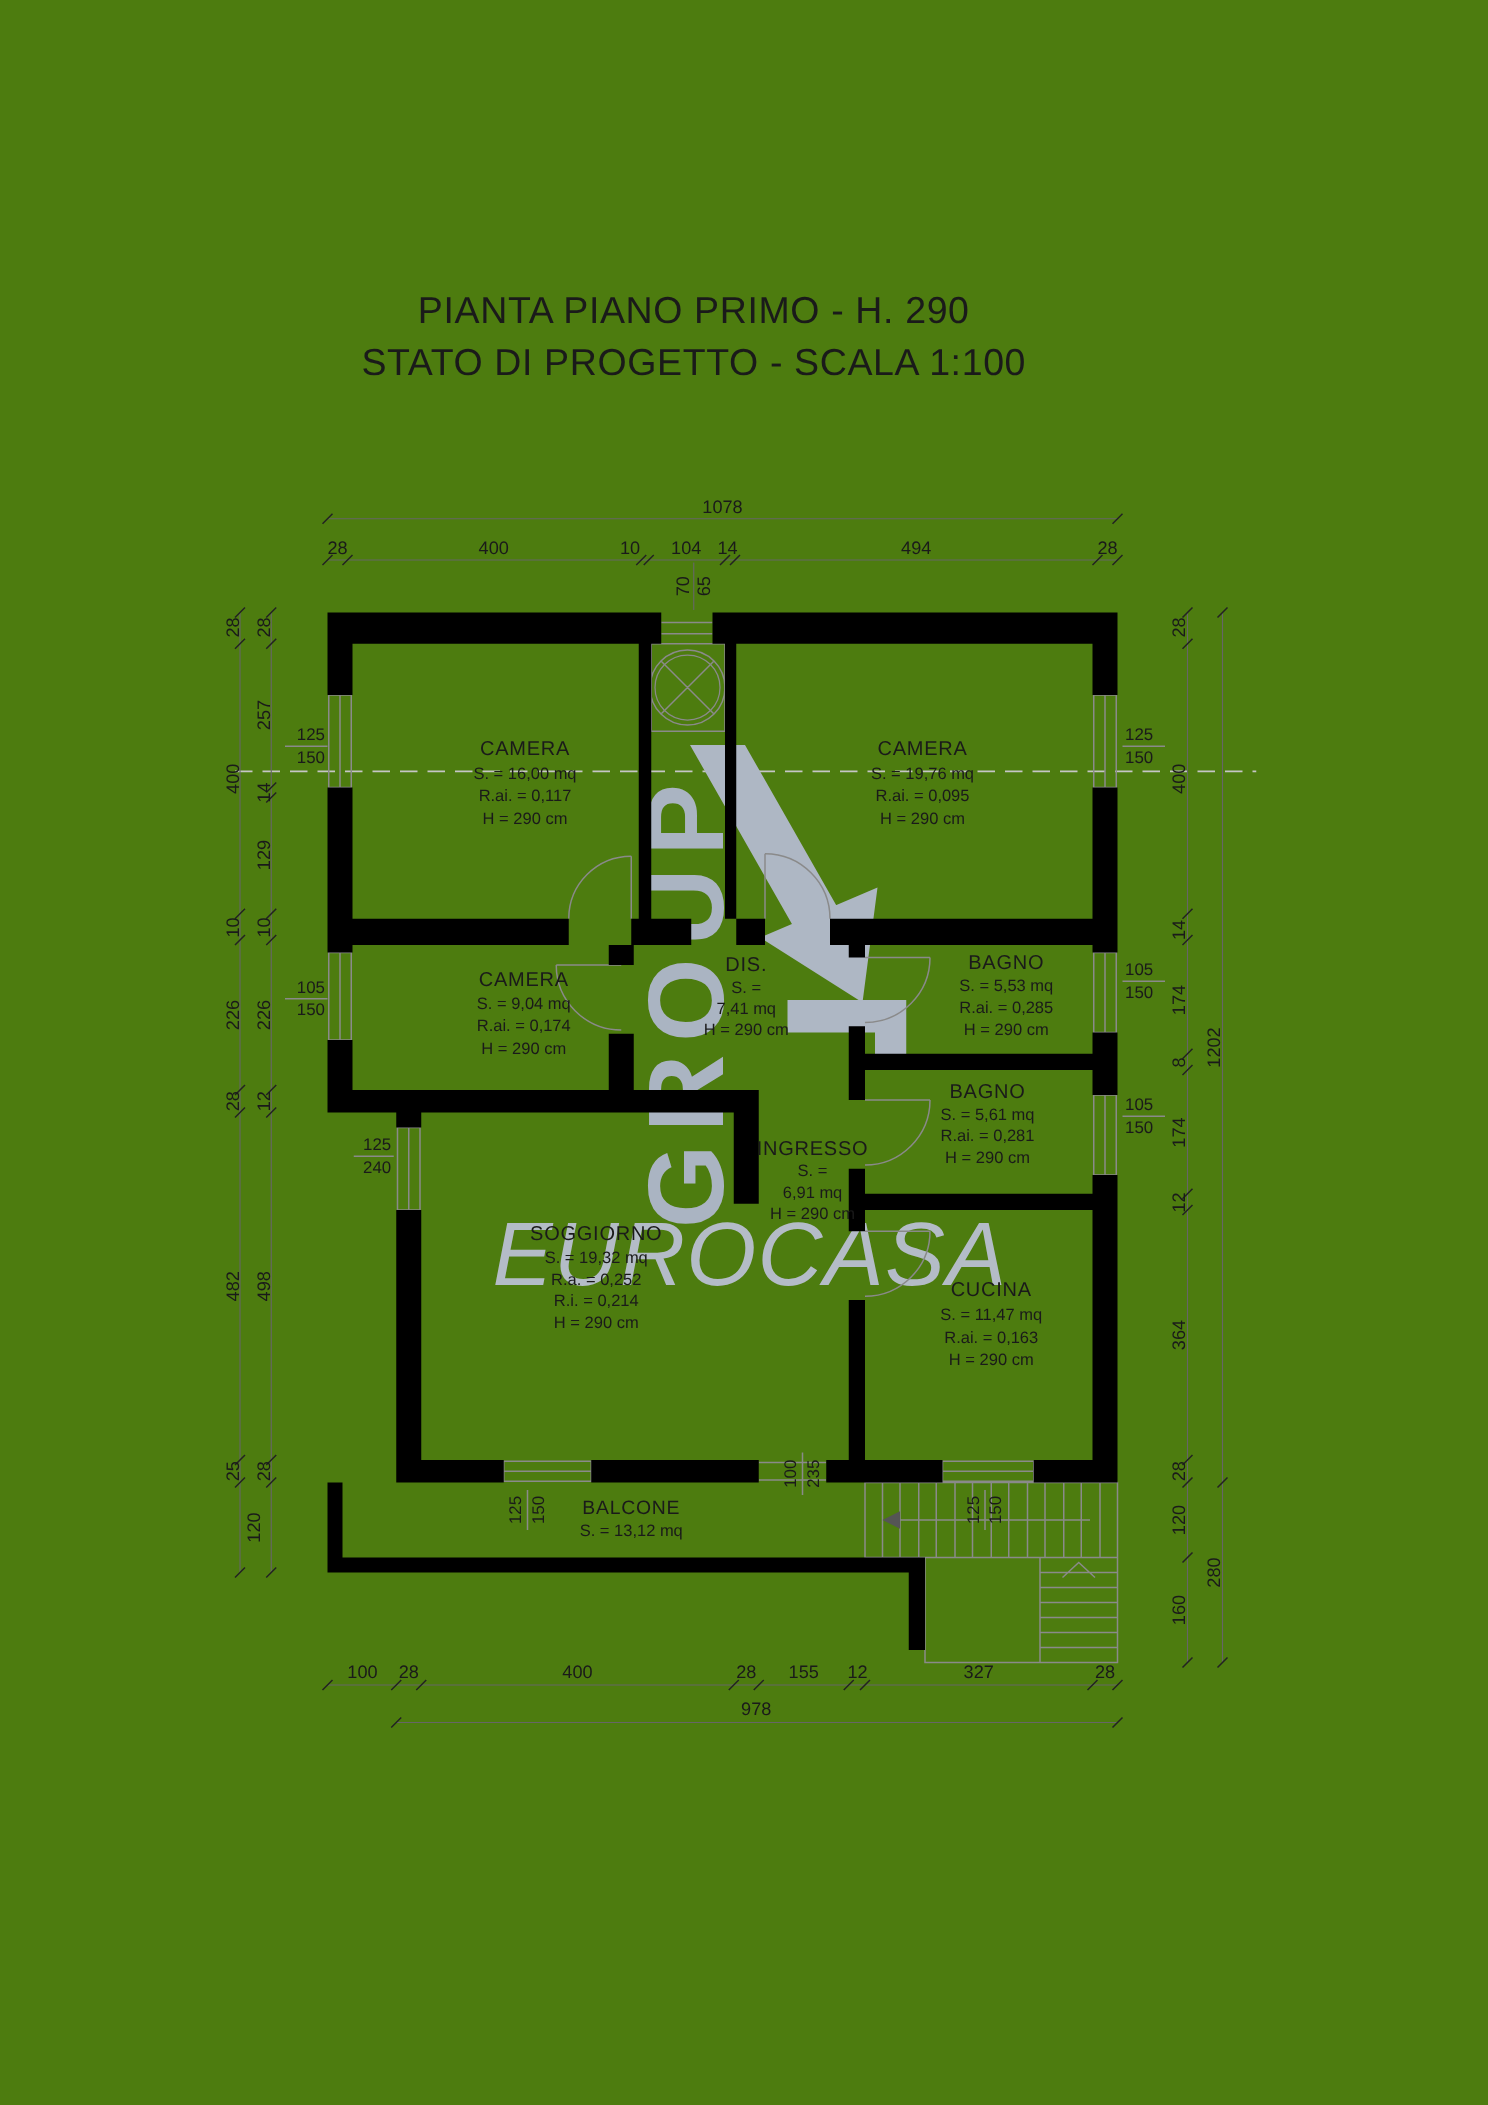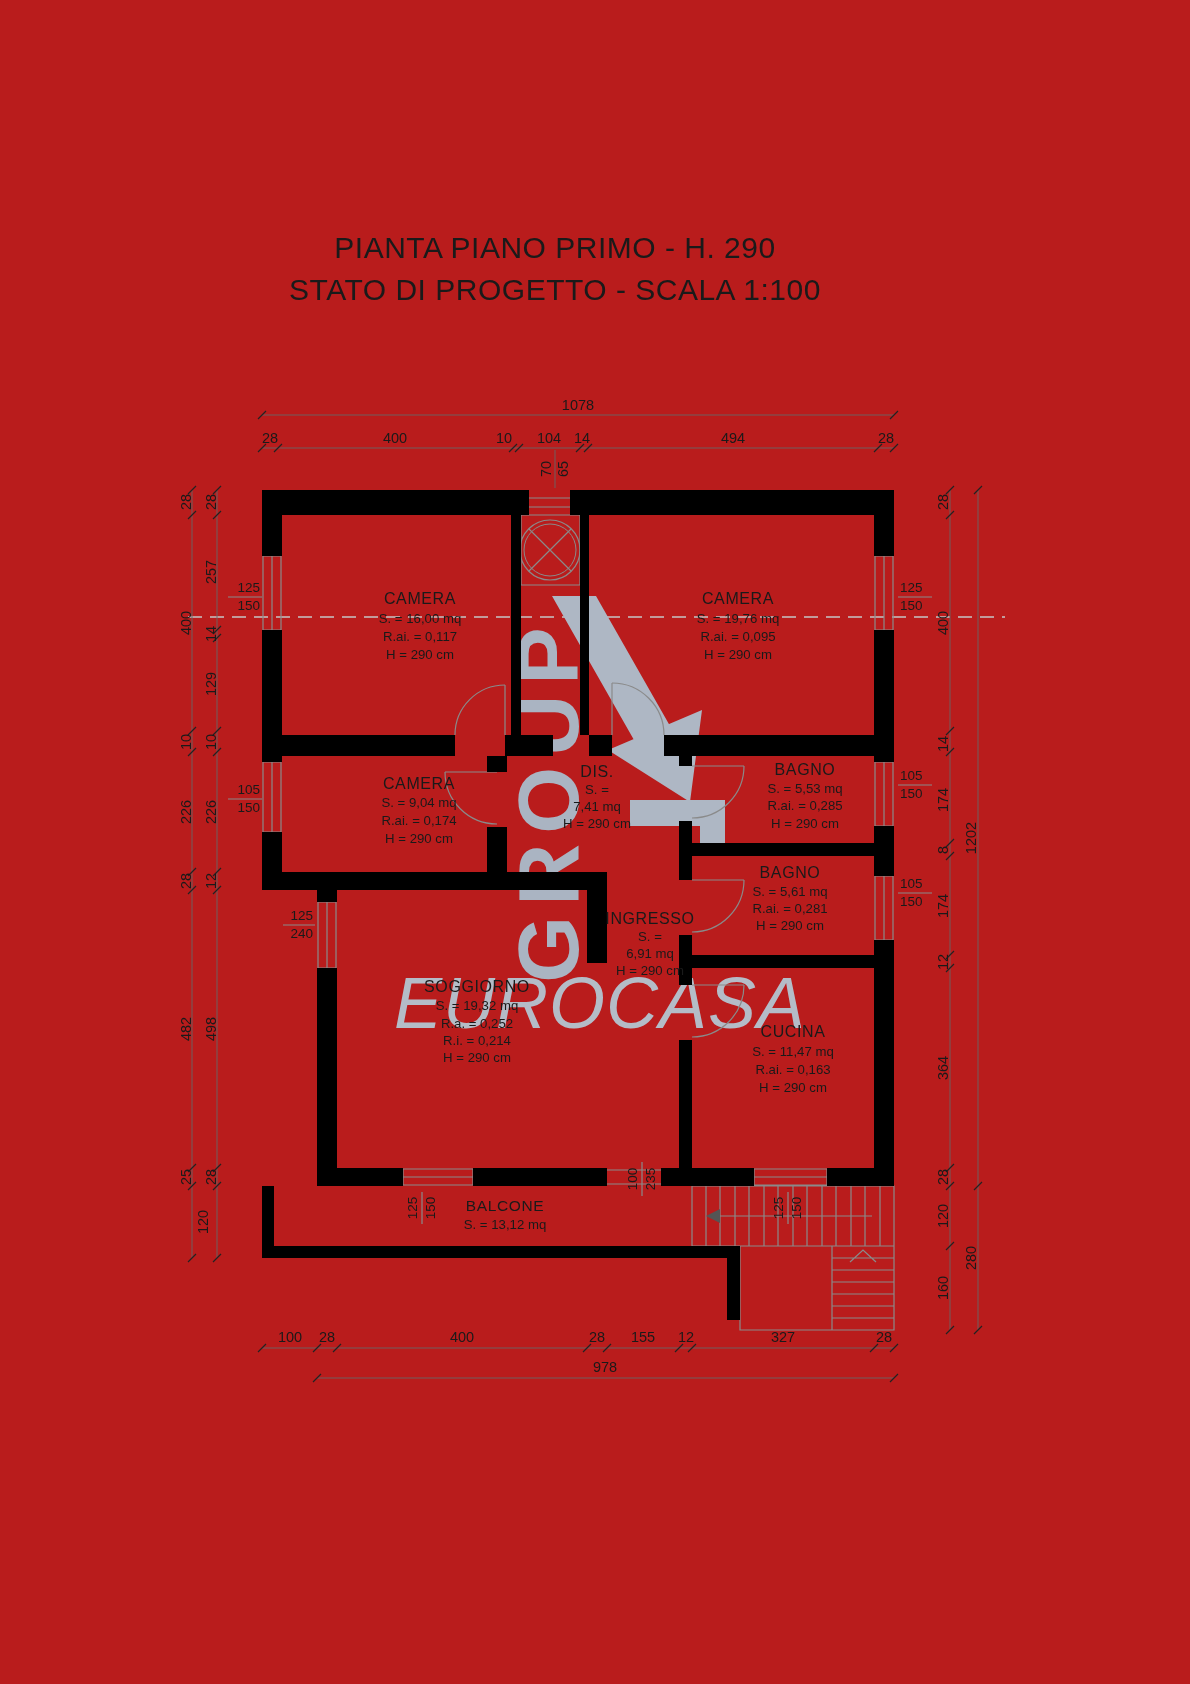--- a/index.html
+++ b/index.html
@@ -1,16 +1,16 @@
 <!DOCTYPE html>
 <html><head>
 <meta charset="utf-8">
 <style>
   html,body{margin:0;padding:0;background:#fff}
-  .page{position:relative;width:1190px;height:1684px;background:#b91c1c;overflow:hidden;
+  .page{position:relative;width:1190px;height:1684px;background:#4d7c0f;overflow:hidden;
         font-family:"Liberation Sans",sans-serif}
   svg text{font-family:"Liberation Sans",sans-serif;fill:#1a1a1a}
   .title{font-size:30px;text-anchor:middle;letter-spacing:.5px}
   .dim{font-size:14.5px;text-anchor:middle}
   .win{font-size:13.5px}
   .we{text-anchor:end}.ws{text-anchor:start}.wm{text-anchor:middle}
   .rname{font-size:16px;text-anchor:middle;letter-spacing:.6px}
   .rline{font-size:13.2px;text-anchor:middle}
   .bname{font-size:15.5px;text-anchor:middle;letter-spacing:.6px}
   .wmword{font-size:86px;font-weight:bold;text-anchor:middle;letter-spacing:10px;fill:#aab4c2}

